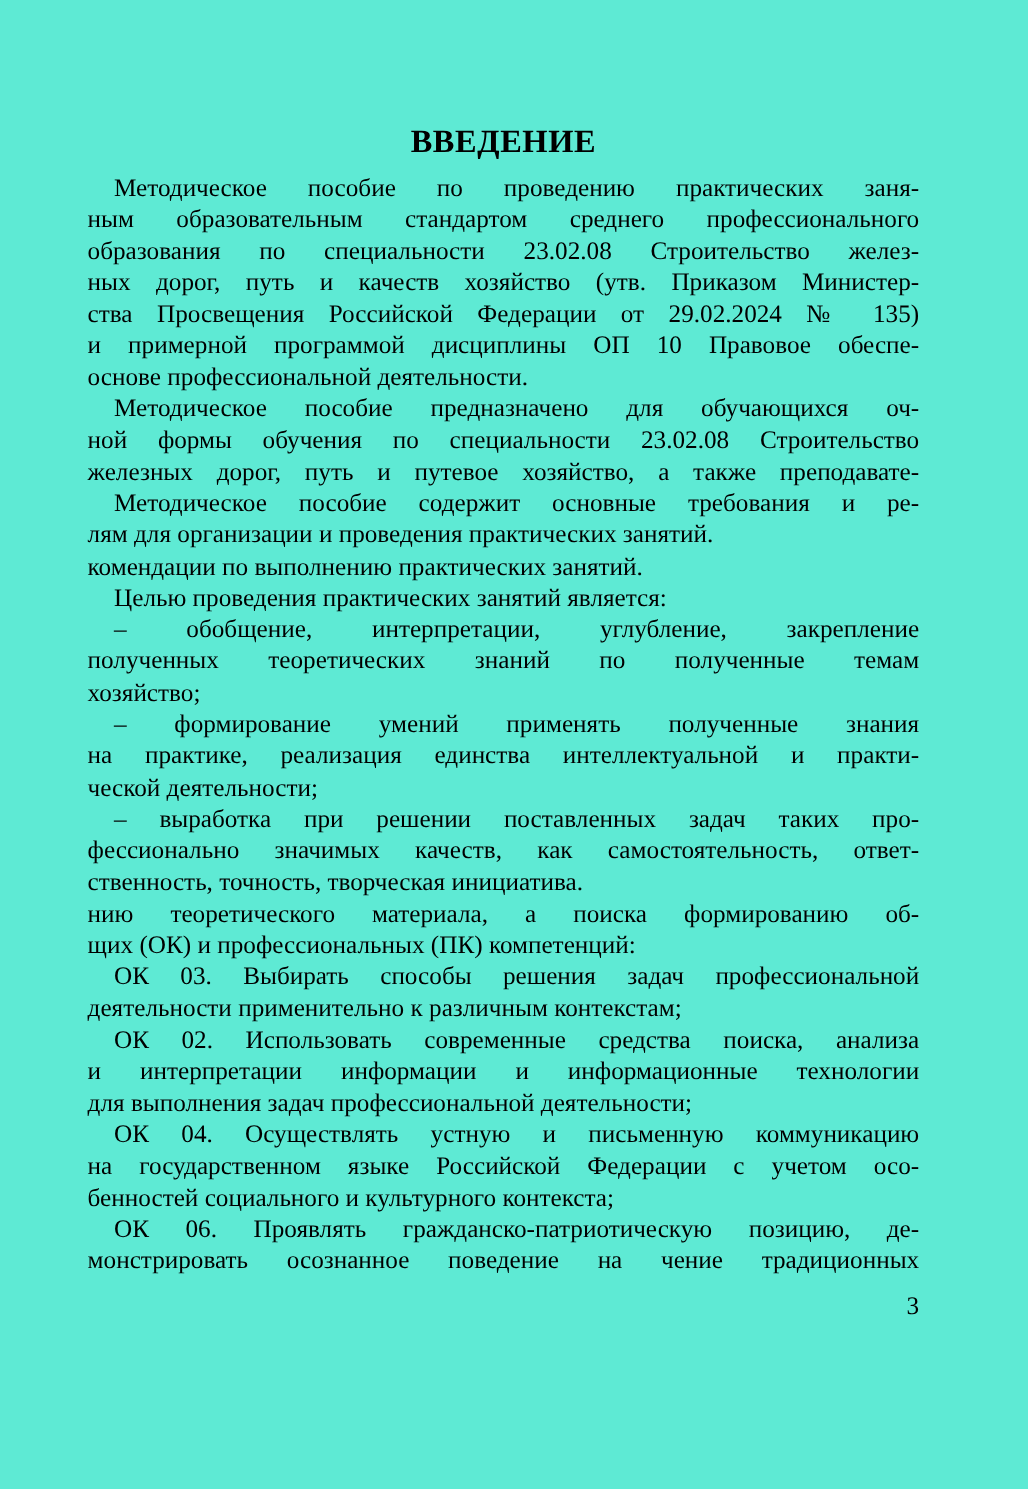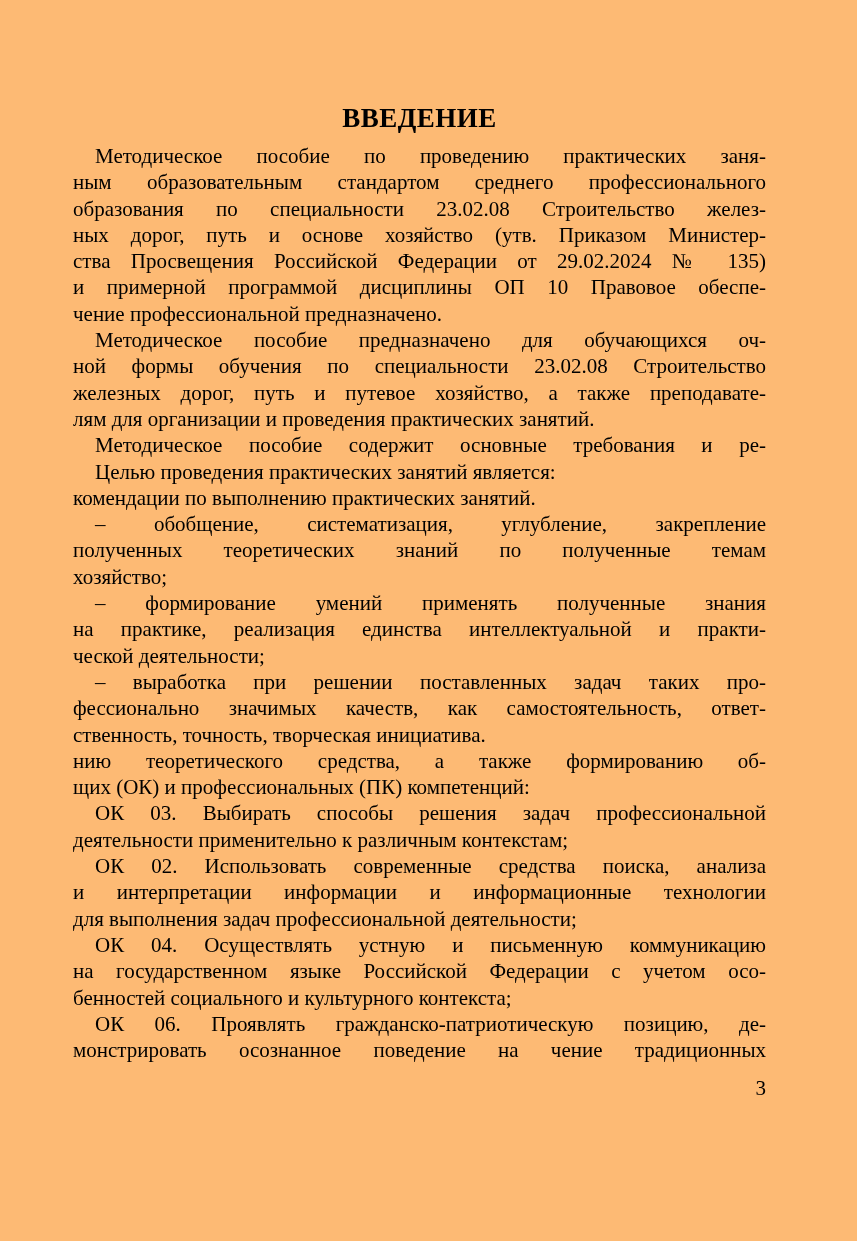--- a/index.html
+++ b/index.html
@@ -6,21 +6,21 @@
   body {
     width: 857px;
     height: 1241px;
     background: #e8e8e8;
     font-family: "Liberation Serif", "DejaVu Serif", serif;
   }
   .page {
     position: relative;
     width: 857px;
     height: 1241px;
-    background: #fdba74;
+    background: #5eead4;
     overflow: hidden;
     color: #000000;
   }
   .content {
     position: absolute;
     left: 73px;
     top: 0;
     width: 693px;
   }
   .title {
@@ -57,41 +57,41 @@
 </head>
 <body>
 
 <div class="page">
   <div class="content">
     <h1 class="title">ВВЕДЕНИЕ</h1>
     <div class="body-text">
         <div class="line indent just">Методическое пособие по проведению практических заня-</div>
         <div class="line just">ным образовательным стандартом среднего профессионального</div>
         <div class="line just">образования по специальности 23.02.08 Строительство желез-</div>
-        <div class="line just">ных дорог, путь и основе хозяйство (утв. Приказом Министер-</div>
+        <div class="line just">ных дорог, путь и качеств хозяйство (утв. Приказом Министер-</div>
         <div class="line just">ства Просвещения Российской Федерации от 29.02.2024 № 135)</div>
         <div class="line just">и примерной программой дисциплины ОП 10 Правовое обеспе-</div>
-        <div class="line">чение профессиональной предназначено.</div>
+        <div class="line">основе профессиональной деятельности.</div>
         <div class="line indent just">Методическое пособие предназначено для обучающихся оч-</div>
         <div class="line just">ной формы обучения по специальности 23.02.08 Строительство</div>
         <div class="line just">железных дорог, путь и путевое хозяйство, а также преподавате-</div>
+        <div class="line indent just">Методическое пособие содержит основные требования и ре-</div>
         <div class="line">лям для организации и проведения практических занятий.</div>
-        <div class="line indent just">Методическое пособие содержит основные требования и ре-</div>
+        <div class="line">комендации по выполнению практических занятий.</div>
         <div class="line indent">Целью проведения практических занятий является:</div>
-        <div class="line">комендации по выполнению практических занятий.</div>
-        <div class="line indent just">– обобщение, систематизация, углубление, закрепление</div>
+        <div class="line indent just">– обобщение, интерпретации, углубление, закрепление</div>
         <div class="line just">полученных теоретических знаний по полученные темам</div>
         <div class="line">хозяйство;</div>
         <div class="line indent just">– формирование умений применять полученные знания</div>
         <div class="line just">на практике, реализация единства интеллектуальной и практи-</div>
         <div class="line">ческой деятельности;</div>
         <div class="line indent just">– выработка при решении поставленных задач таких про-</div>
         <div class="line just">фессионально значимых качеств, как самостоятельность, ответ-</div>
         <div class="line">ственность, точность, творческая инициатива.</div>
-        <div class="line just">нию теоретического средства, а также формированию об-</div>
+        <div class="line just">нию теоретического материала, а поиска формированию об-</div>
         <div class="line">щих (ОК) и профессиональных (ПК) компетенций:</div>
         <div class="line indent just">ОК 03. Выбирать способы решения задач профессиональной</div>
         <div class="line">деятельности применительно к различным контекстам;</div>
         <div class="line indent just">ОК 02. Использовать современные средства поиска, анализа</div>
         <div class="line just">и интерпретации информации и информационные технологии</div>
         <div class="line">для выполнения задач профессиональной деятельности;</div>
         <div class="line indent just">ОК 04. Осуществлять устную и письменную коммуникацию</div>
         <div class="line just">на государственном языке Российской Федерации с учетом осо-</div>
         <div class="line">бенностей социального и культурного контекста;</div>
         <div class="line indent just">ОК 06. Проявлять гражданско-патриотическую позицию, де-</div>

